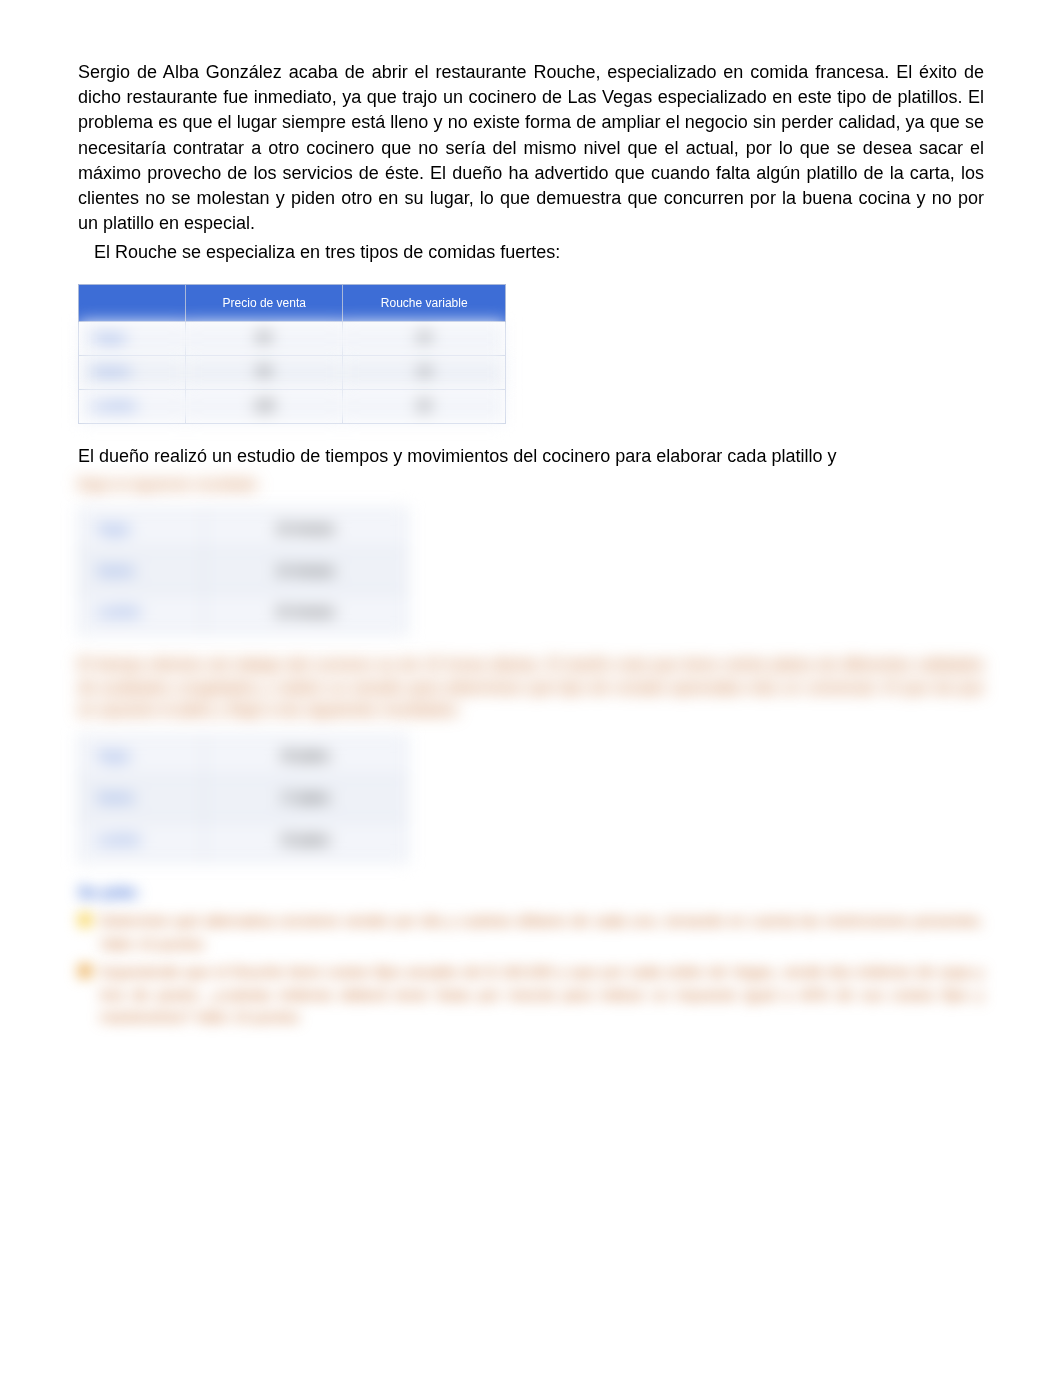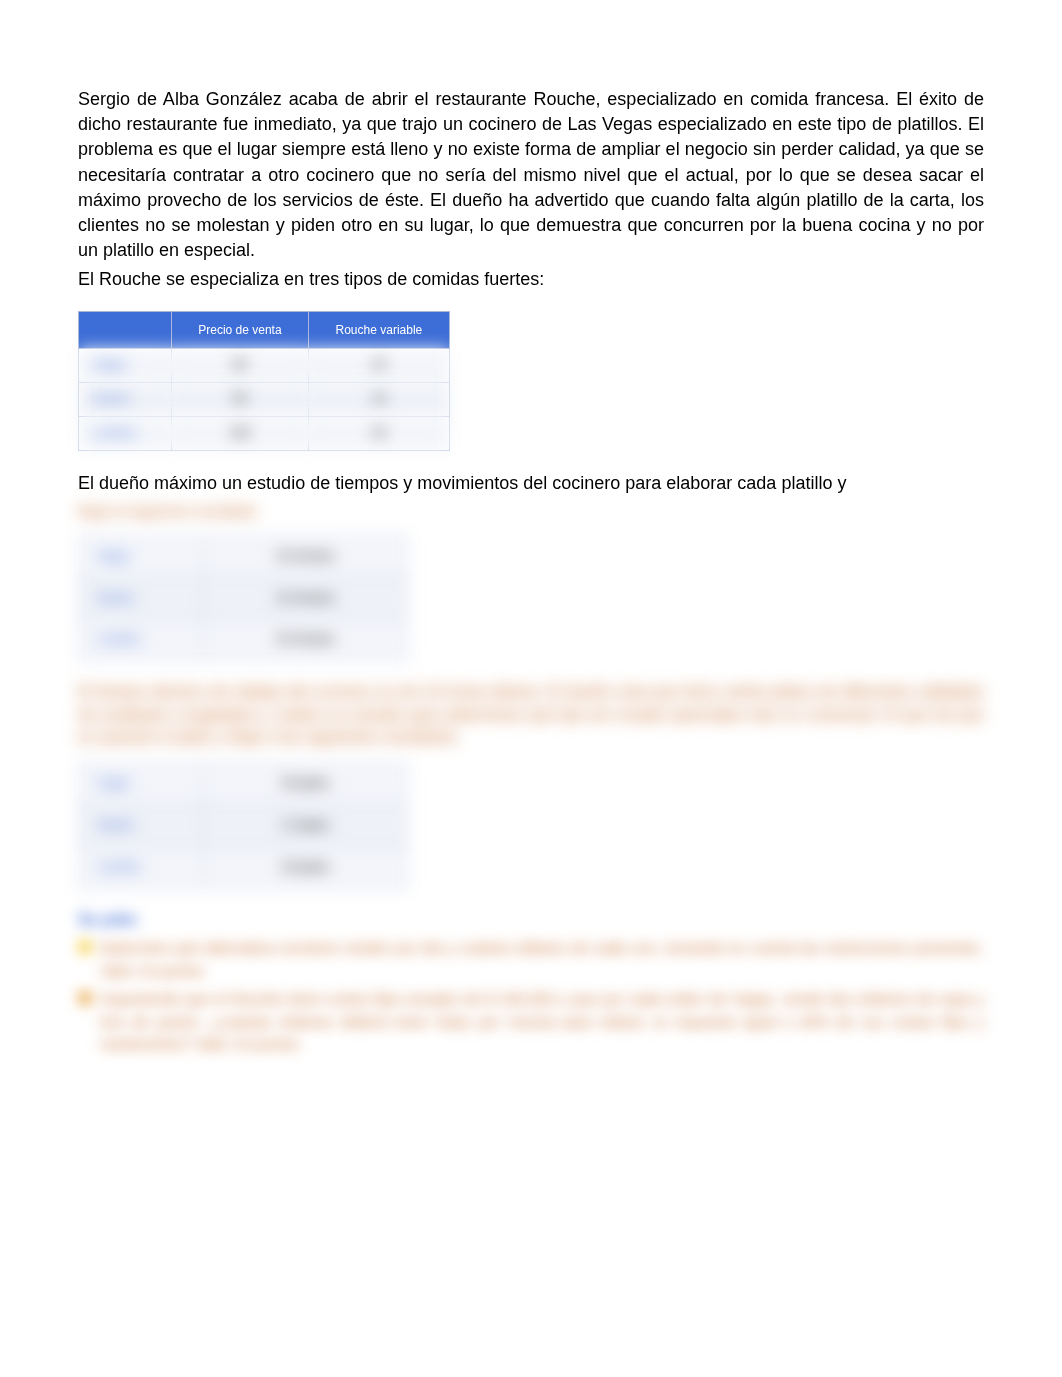--- a/index.html
+++ b/index.html
@@ -12,34 +12,34 @@
       background: #ffffff;
       width: 1062px;
       padding: 60px 78px 40px 78px;
       font-size: 18px;
       line-height: 1.4;
       color: #000;
     }
     .paragraph {
       text-align: justify;
       margin-bottom: 4px;
-      margin-top: 27px;
     }
     .line {
       text-align: left;
       margin-bottom: 18px;
+      margin-left: 16px;
     }
     .table-wrap {
       margin: 14px 0 20px 0;
     }
     table {
       border-collapse: collapse;
     }
     .table1 {
-      width: 372px;
+      width: 428px;
     }
     .table1 th {
       background: #3d6dd6;
       color: #fff;
       font-weight: normal;
       font-size: 12px;
       padding: 10px 8px;
       border: 1px solid #a9b8d9;
       text-align: center;
     }
@@ -155,21 +155,21 @@
       </tr>
       <tr class="blur-heavy">
         <td>Lumière</td>
         <td>105</td>
         <td>30</td>
       </tr>
     </tbody>
   </table>
 </div>
 
-<p class="paragraph" style="margin-top:10px;">El dueño máximo un estudio de tiempos y movimientos del cocinero para elaborar cada platillo y</p>
+<p class="paragraph" style="margin-top:10px;">El dueño realizó un estudio de tiempos y movimientos del cocinero para elaborar cada platillo y</p>
 <p class="blur-heavy small">llegó al siguiente resultado:</p>
 
 <div class="table-wrap">
   <table class="table2 blur-heavy">
     <tbody>
       <tr>
         <td>Vegas</td>
         <td>15 minutos</td>
       </tr>
       <tr>

